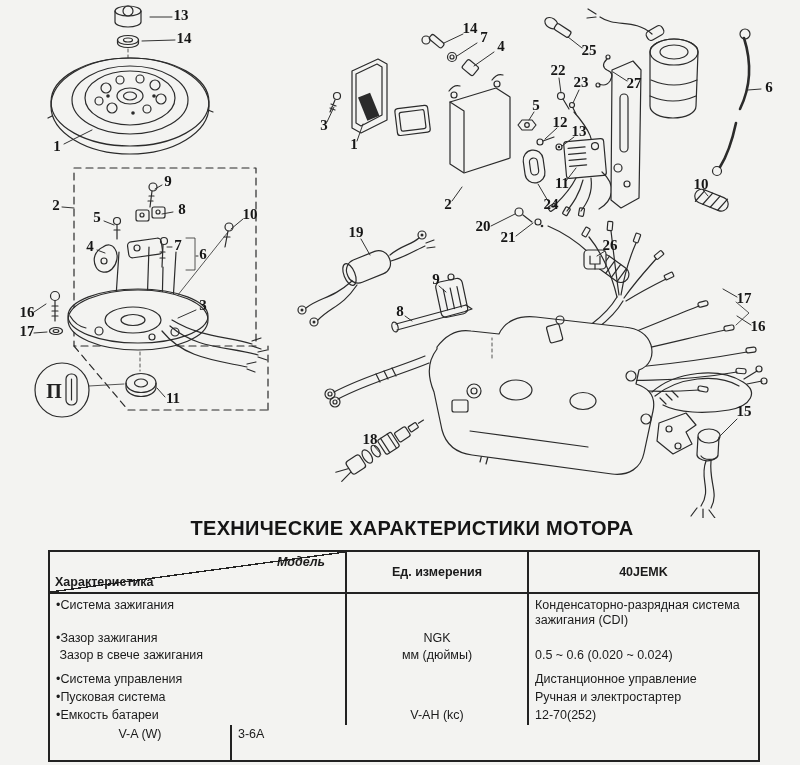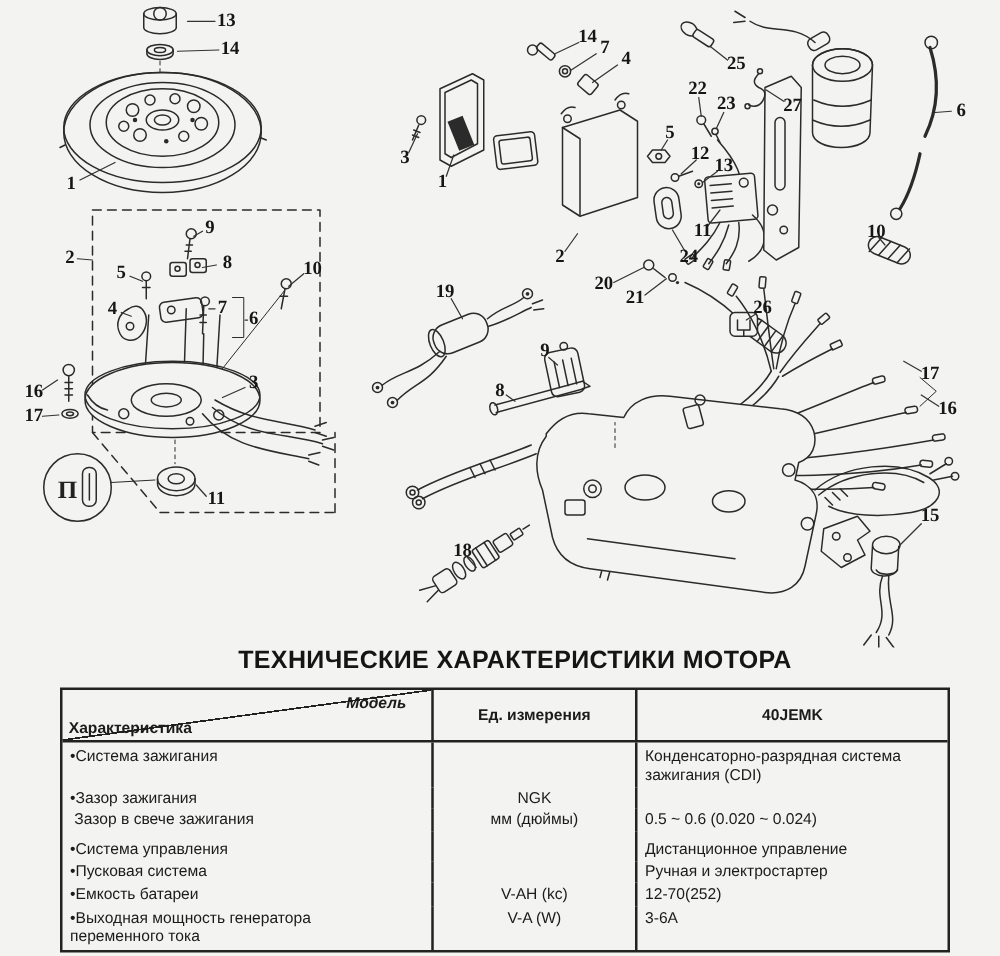--- a/index.html
+++ b/index.html
@@ -20,21 +20,21 @@
       text-anchor:middle;dominant-baseline:middle;}
   .diagram .detail-letter{fill:#222;stroke:none;font:700 20px "Liberation Serif",serif;text-anchor:middle;}
   
   .title{position:absolute;left:12px;top:517px;width:100%;margin:0;text-align:center;
          font-size:20px;font-weight:700;letter-spacing:.3px;color:#151515;}
   
   .spec-table{position:absolute;left:48px;top:550px;width:712px;border:2px solid #222;box-sizing:border-box;}
   .thead{display:flex;height:40px;border-bottom:2px solid #222;font-weight:700;font-size:13px;}
   .tcell{box-sizing:border-box;padding:1px 6px 0 6px;font-size:12.5px;line-height:15px;white-space:pre-wrap;}
   .tcell.feature{width:297px;border-right:2px solid #222;}
-  .tcell.unit{width:163px;border-right:2px solid #222;text-align:center;}
+  .tcell.unit{width:182px;border-right:2px solid #222;text-align:center;}
   .tcell.value{flex:1;}
   .thead .tcell{padding:0;}
   .corner{position:relative;
       background:linear-gradient(to bottom right,transparent 49.2%,#222 49.2%,#222 50.9%,transparent 50.9%);}
   .corner-top{position:absolute;top:3px;right:20px;font-style:italic;}
   .corner-bottom{position:absolute;bottom:2px;left:5px;}
   .thead .unit,.thead .value{display:flex;align-items:center;justify-content:center;}
   .trow{display:flex;}
   .trow.r1{height:36px}.r1 .tcell{padding-top:4px}
   .r1 .value .ct{display:inline-block;max-width:240px}
@@ -545,20 +545,19 @@
           <div class="tcell feature"><span class="ct">•Пусковая система</span></div>
           <div class="tcell unit"><span class="ct"></span></div>
           <div class="tcell value"><span class="ct">Ручная и электростартер</span></div>
         </div>
         <div class="trow r6">
           <div class="tcell feature"><span class="ct">•Емкость батареи</span></div>
           <div class="tcell unit"><span class="ct">V-AH (kc)</span></div>
           <div class="tcell value"><span class="ct">12-70(252)</span></div>
         </div>
         <div class="trow r7">
-          <div class="tcell feature"><span class="ct">•Выходная мощность генератора переменного тока</span></div>
           <div class="tcell unit"><span class="ct">V-A (W)</span></div>
           <div class="tcell value"><span class="ct">3-6A</span></div>
         </div>
       </div>
   </div>
 
 </div>
 
 </body></html>

